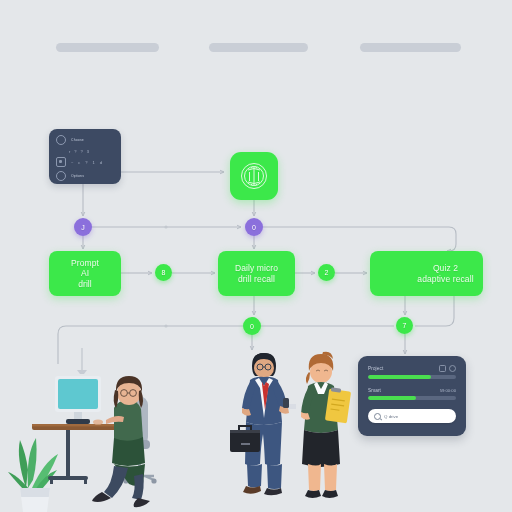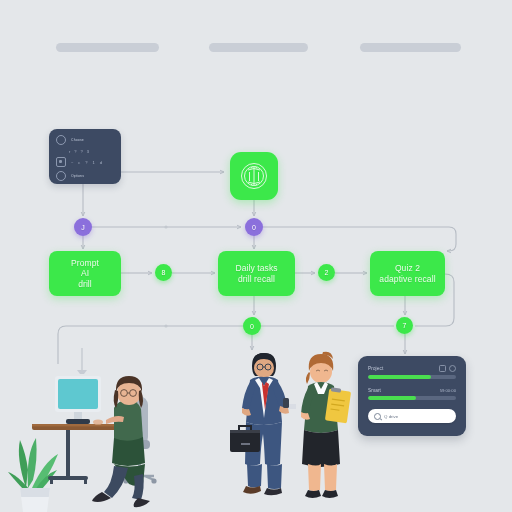--- a/index.html
+++ b/index.html
@@ -63,21 +63,21 @@
   .node{
     position:absolute;background:#3ce84a;border-radius:8px;
     box-shadow:0 3px 8px rgba(60,232,74,.30);
     display:flex;flex-direction:column;align-items:center;justify-content:center;
     color:#eafbe9;text-align:center;line-height:1.22;
     text-shadow:0 1px 1px rgba(0,0,0,.10);
   }
   .node .ln{font-size:8.5px;letter-spacing:.1px;filter:blur(.28px);}
   .n1{left:49px;top:239px;width:72px;height:45px;}
   .n2{left:218px;top:239px;width:77px;height:45px;}
-  .n3{left:370px;top:239px;width:75px;height:45px;}
+  .n3{left:370px;top:239px;width:75px;height:45px;padding-left:38px;}
 
   
   .badge{
     position:absolute;border-radius:50%;
     display:flex;align-items:center;justify-content:center;
     font-size:7px;color:#fff;filter:blur(.15px);
     text-shadow:0 1px 1px rgba(0,0,0,.12);
   }
   .badge.purple{background:#8b6fdc;box-shadow:0 2px 5px rgba(139,111,220,.40);}
   .badge.green{background:#3ce84a;box-shadow:0 2px 5px rgba(60,232,74,.40);}
@@ -222,21 +222,21 @@
       </g>
     </svg>
   </div>
 
   <div class="node n1">
     <span class="ln">Prompt</span>
     <span class="ln">AI</span>
     <span class="ln">drill</span>
   </div>
   <div class="node n2">
-    <span class="ln">Daily tasks</span>
+    <span class="ln">Daily micro</span>
     <span class="ln">drill recall</span>
   </div>
   <div class="node n3">
     <span class="ln">Quiz 2</span>
     <span class="ln">adaptive recall</span>
   </div>
 
   <div class="badge purple b-j">J</div>
   <div class="badge purple b-o">0</div>
   <div class="badge green b-8">8</div>

